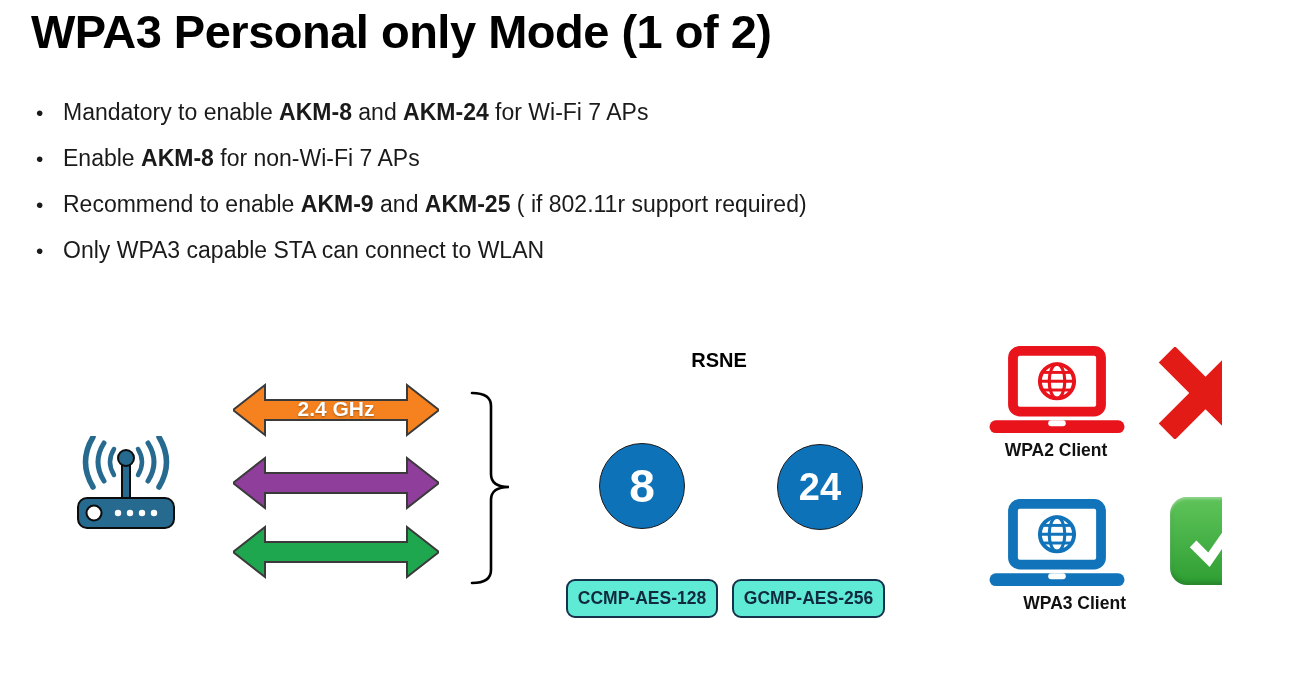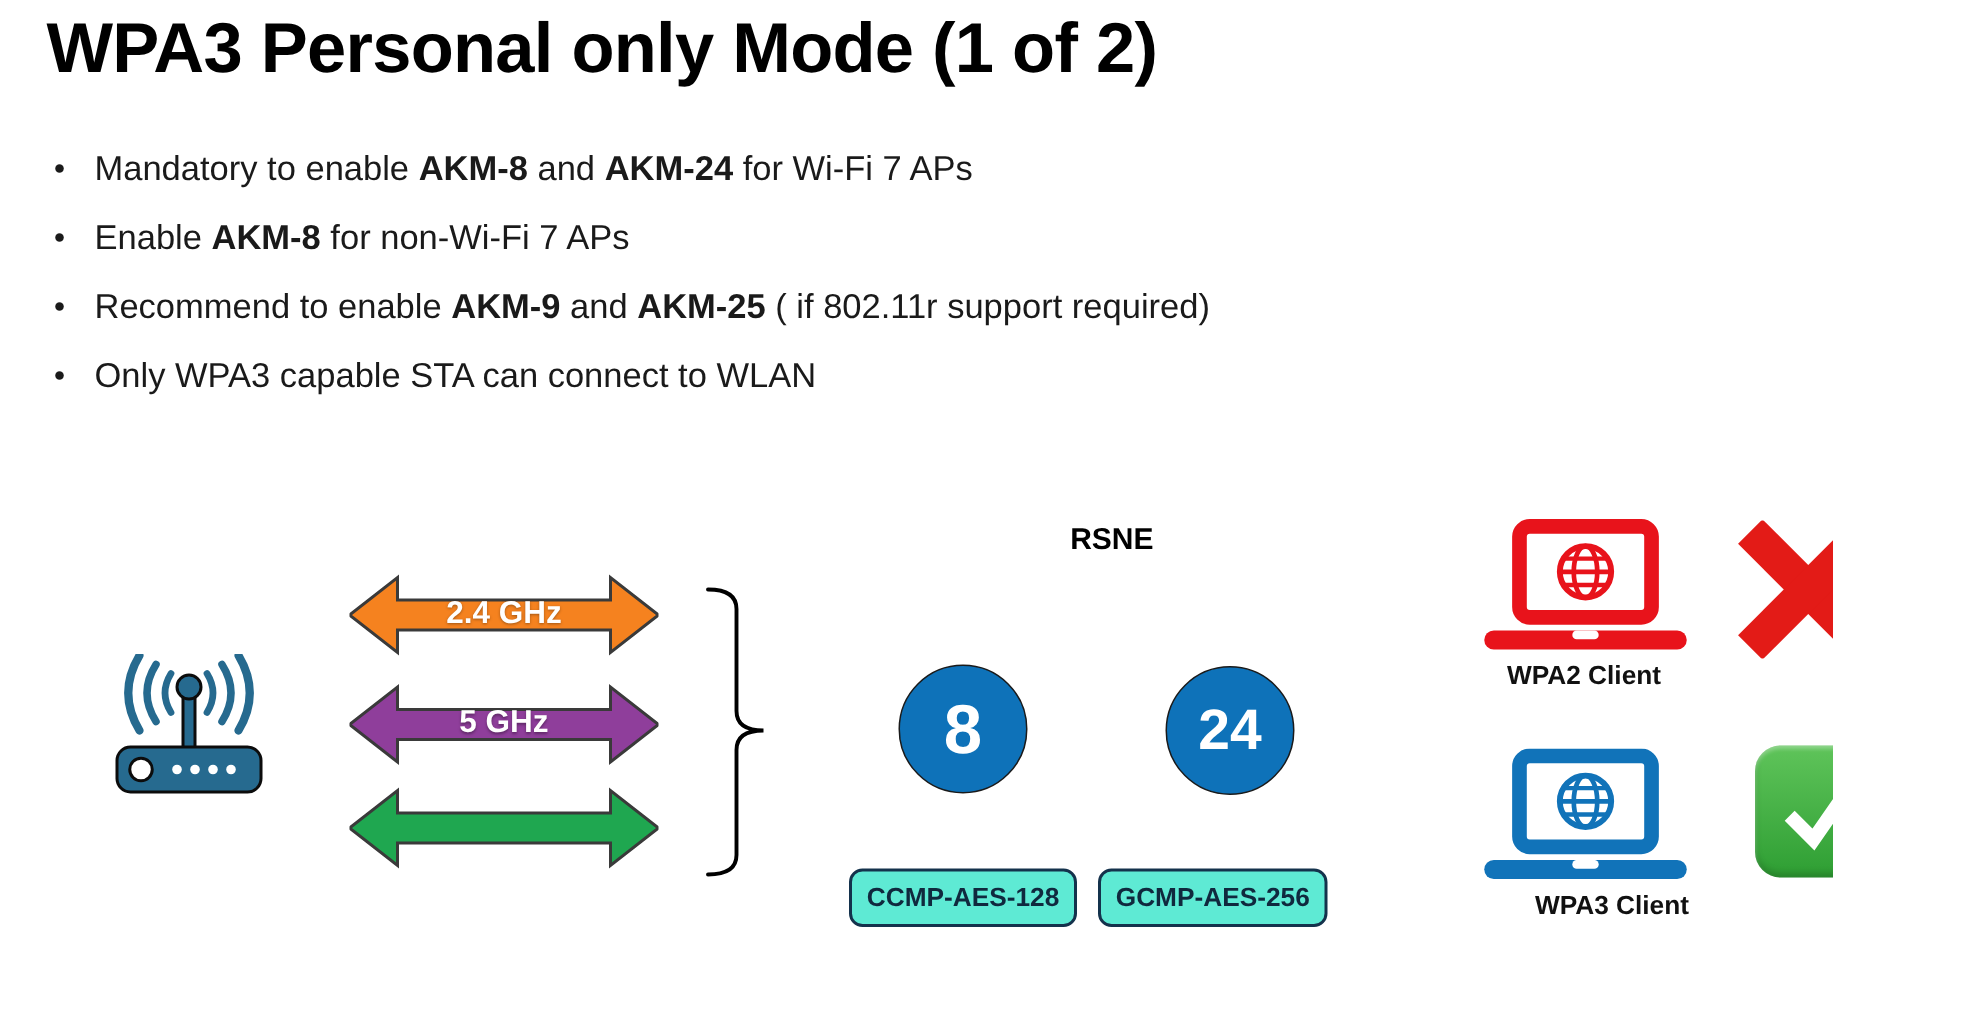--- a/index.html
+++ b/index.html
@@ -25,21 +25,21 @@
     text-shadow:0 1px 2px rgba(0,0,0,0.35);
   }
   .arrow-shape { stroke:#3a3a3a; stroke-width:2; }
   #band-0 { top:382px; } #band-0 .arrow-shape { fill:var(--orange_band); }
   #band-1 { top:455px; } #band-1 .arrow-shape { fill:var(--purple_band); }
   #band-2 { top:524px; } #band-2 .arrow-shape { fill:var(--green_band); }
   
   .brace { position:absolute; left:465px; top:390px; }
   .brace path { fill:none; stroke:#000; stroke-width:2.6; stroke-linecap:round; }
   .rsne {
-    position:absolute; left:669px; top:349px; width:100px; text-align:right;
+    position:absolute; left:669px; top:349px; width:100px; text-align:center;
     font-size:20px; font-weight:bold; color:#000;
   }
   .akm-circle {
     position:absolute; width:86px; height:86px; border-radius:50%;
     background:var(--akm_circle_blue); border:1.5px solid #1a1a1a; box-sizing:border-box;
     color:#fff; font-weight:bold; display:flex; align-items:center; justify-content:center;
   }
   #akm-8  { left:599px; top:443px; font-size:46px; }
   #akm-24 { left:777px; top:444px; font-size:38px; }
   .cipher-box {
@@ -122,21 +122,20 @@
   <div class="band-arrow" id="band-0">
     <svg width="206" height="56" viewBox="0 0 206 56">
       <polygon class="arrow-shape" points="0,28 32,3 32,18 174,18 174,3 206,28 174,53 174,38 32,38 32,53"></polygon>
     </svg>
     <span class="band-label">2.4 GHz</span>
   </div>
   <div class="band-arrow" id="band-1">
     <svg width="206" height="56" viewBox="0 0 206 56">
       <polygon class="arrow-shape" points="0,28 32,3 32,18 174,18 174,3 206,28 174,53 174,38 32,38 32,53"></polygon>
     </svg>
-    <span class="band-label">5 GHz</span>
   </div>
   <div class="band-arrow" id="band-2">
     <svg width="206" height="56" viewBox="0 0 206 56">
       <polygon class="arrow-shape" points="0,28 32,3 32,18 174,18 174,3 206,28 174,53 174,38 32,38 32,53"></polygon>
     </svg>
   </div>
 
   <svg class="brace" width="50" height="196" viewBox="0 0 50 196">
     <path d="M 7 3 Q 26 3 26 16 L 26 84 Q 26 97 44 97 Q 26 97 26 110 L 26 180 Q 26 193 7 193"></path>
   </svg>

